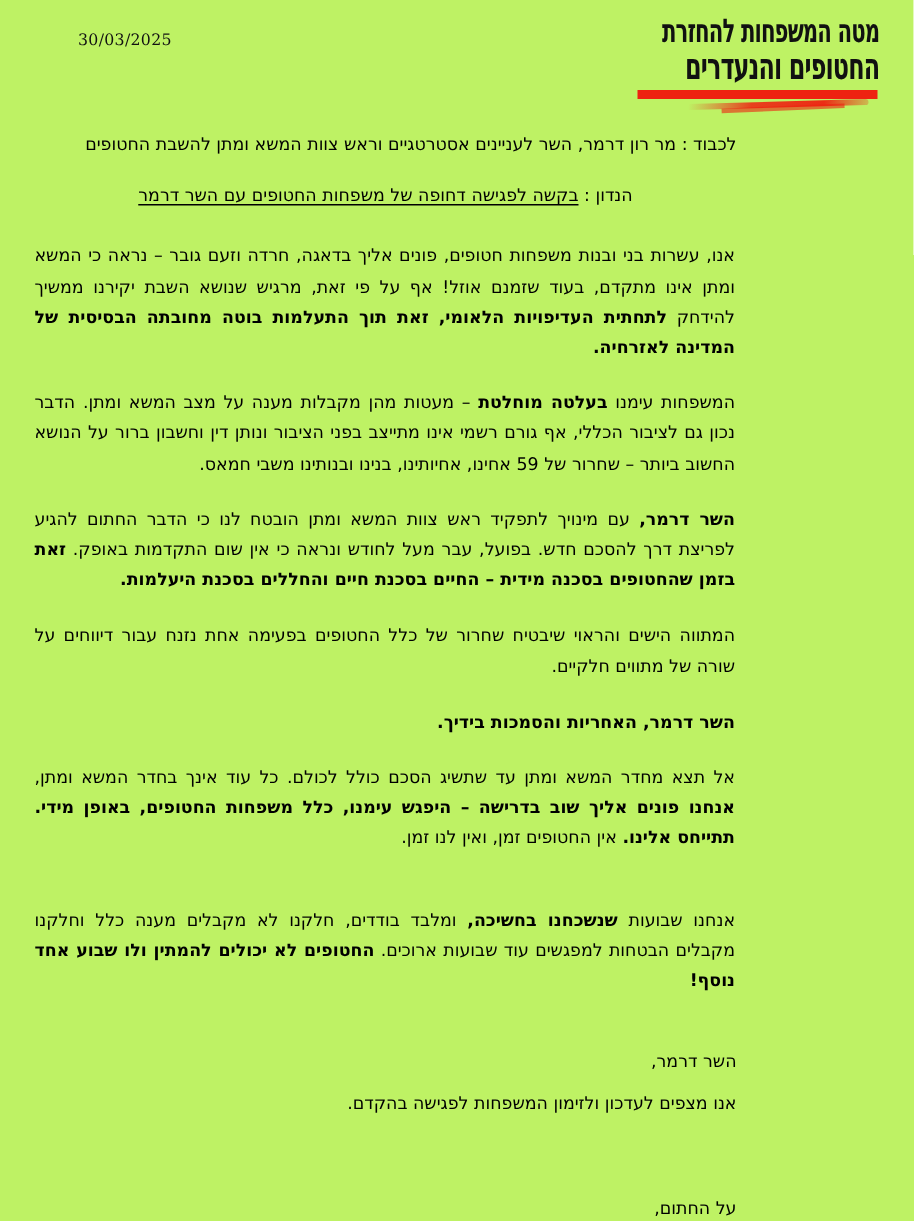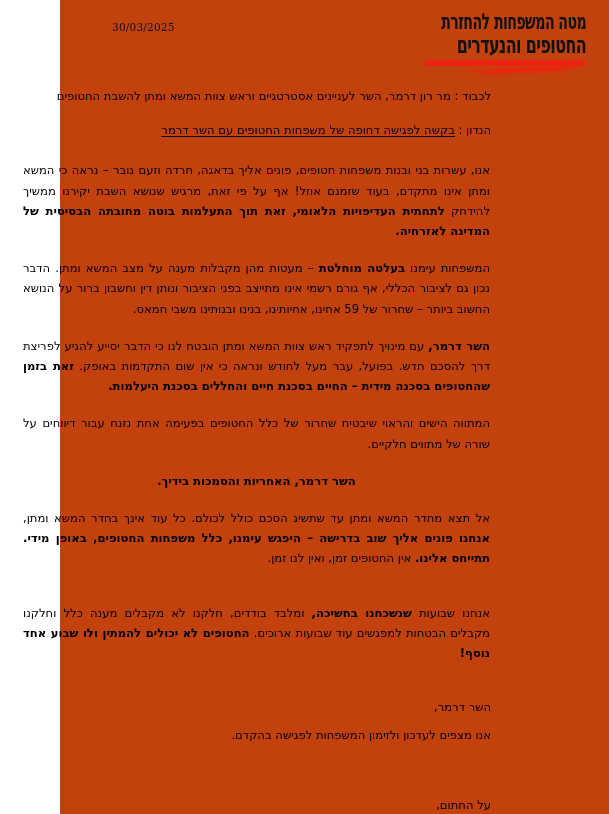--- a/index.html
+++ b/index.html
@@ -12,23 +12,23 @@
     width: 609px;
     height: 814px;
     position: relative;
     overflow: hidden;
     font-family: "DejaVu Sans", "Liberation Sans", sans-serif;
     color: #000000;
     direction: rtl;
   }
   .page {
     position: relative;
-    width: 549px;
+    width: 609px;
     height: 814px;
-    background: #c2410c;
+    background: #bef264;
     box-sizing: border-box;
   }
 
   
   .header {
     position: relative;
     height: 86px;
   }
   .doc-date {
     position: absolute;
@@ -106,34 +106,34 @@
     line-height: 20.2px;
     text-align: justify;
     text-justify: inter-word;
   }
   .line-to {
     margin: 0 0 14px 0;
     white-space: nowrap;
   }
   .line-subject {
     margin: 0 0 20px 0;
-    text-align: right;
+    text-align: center;
     white-space: nowrap;
   }
   .line-subject .subj-label { text-decoration: none; }
   .line-subject .subj-text {
     text-decoration: underline;
     text-underline-offset: 2px;
   }
   p.para {
     margin: 0 1px 17px 0;
     text-align: justify;
   }
   p.para:last-child { margin-bottom: 0; }
-  p.para.nojust { text-align: center; }
+  p.para.nojust { text-align: right; }
   b { font-weight: bold; }
 
   .spacer-lg { height: 17px; }
 
   .closing {
     margin: 0;
     text-align: right;
   }
   .onthe-sign { text-align: right; }
 </style>
@@ -165,21 +165,21 @@
 
     <div class="line-subject">
       <span class="subj-label">הנדון :</span>
       <span class="subj-text">בקשה לפגישה דחופה של משפחות החטופים עם השר דרמר</span>
     </div>
 
     <p class="para"><span>אנו, עשרות בני ובנות משפחות חטופים, פונים אליך בדאגה, חרדה וזעם גובר – נראה כי המשא ומתן אינו מתקדם, בעוד שזמנם אוזל! אף על פי זאת, מרגיש שנושא השבת יקירנו ממשיך להידחק </span><b>לתחתית העדיפויות הלאומי, זאת תוך התעלמות בוטה מחובתה הבסיסית של המדינה לאזרחיה.</b></p>
 
     <p class="para"><span>המשפחות עימנו </span><b>בעלטה מוחלטת</b><span> – מעטות מהן מקבלות מענה על מצב המשא ומתן. הדבר נכון גם לציבור הכללי, אף גורם רשמי אינו מתייצב בפני הציבור ונותן דין וחשבון ברור על הנושא החשוב ביותר – שחרור של 59 אחינו, אחיותינו, בנינו ובנותינו משבי חמאס.</span></p>
 
-    <p class="para"><b>השר דרמר,</b><span> עם מינויך לתפקיד ראש צוות המשא ומתן הובטח לנו כי הדבר יסייע להגיע לפריצת דרך להסכם חדש. בפועל, עבר מעל לחודש ונראה כי אין שום התקדמות באופק. </span><b>זאת בזמן שהחטופים בסכנה מידית – החיים בסכנת חיים והחללים בסכנת היעלמות.</b></p>
+    <p class="para"><b>השר דרמר,</b><span> עם מינויך לתפקיד ראש צוות המשא ומתן הובטח לנו כי הדבר החתום להגיע לפריצת דרך להסכם חדש. בפועל, עבר מעל לחודש ונראה כי אין שום התקדמות באופק. </span><b>זאת בזמן שהחטופים בסכנה מידית – החיים בסכנת חיים והחללים בסכנת היעלמות.</b></p>
 
     <p class="para"><span>המתווה הישים והראוי שיבטיח שחרור של כלל החטופים בפעימה אחת נזנח עבור דיווחים על שורה של מתווים חלקיים.</span></p>
 
     <p class="para nojust"><b>השר דרמר, האחריות והסמכות בידיך.</b></p>
 
     <p class="para"><span>אל תצא מחדר המשא ומתן עד שתשיג הסכם כולל לכולם. כל עוד אינך בחדר המשא ומתן, </span><b>אנחנו פונים אליך שוב בדרישה – היפגש עימנו, כלל משפחות החטופים, באופן מידי. תתייחס אלינו.</b><span> אין החטופים זמן, ואין לנו זמן.</span></p>
 
     <div class="spacer-lg"></div>
 
     <p class="para"><span>אנחנו שבועות </span><b>שנשכחנו בחשיכה,</b><span> ומלבד בודדים, חלקנו לא מקבלים מענה כלל וחלקנו מקבלים הבטחות למפגשים עוד שבועות ארוכים. </span><b>החטופים לא יכולים להמתין ולו שבוע אחד נוסף!</b></p>

